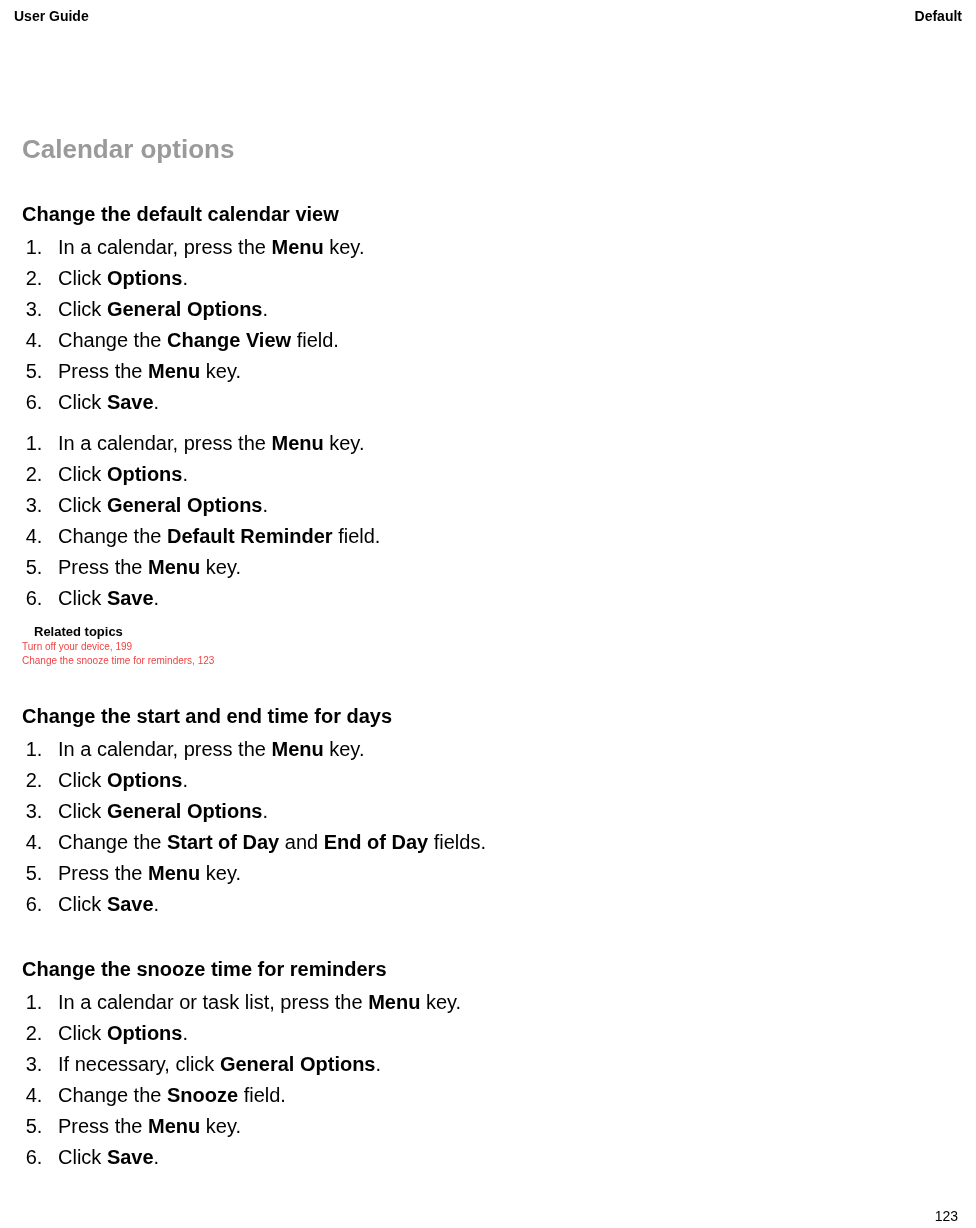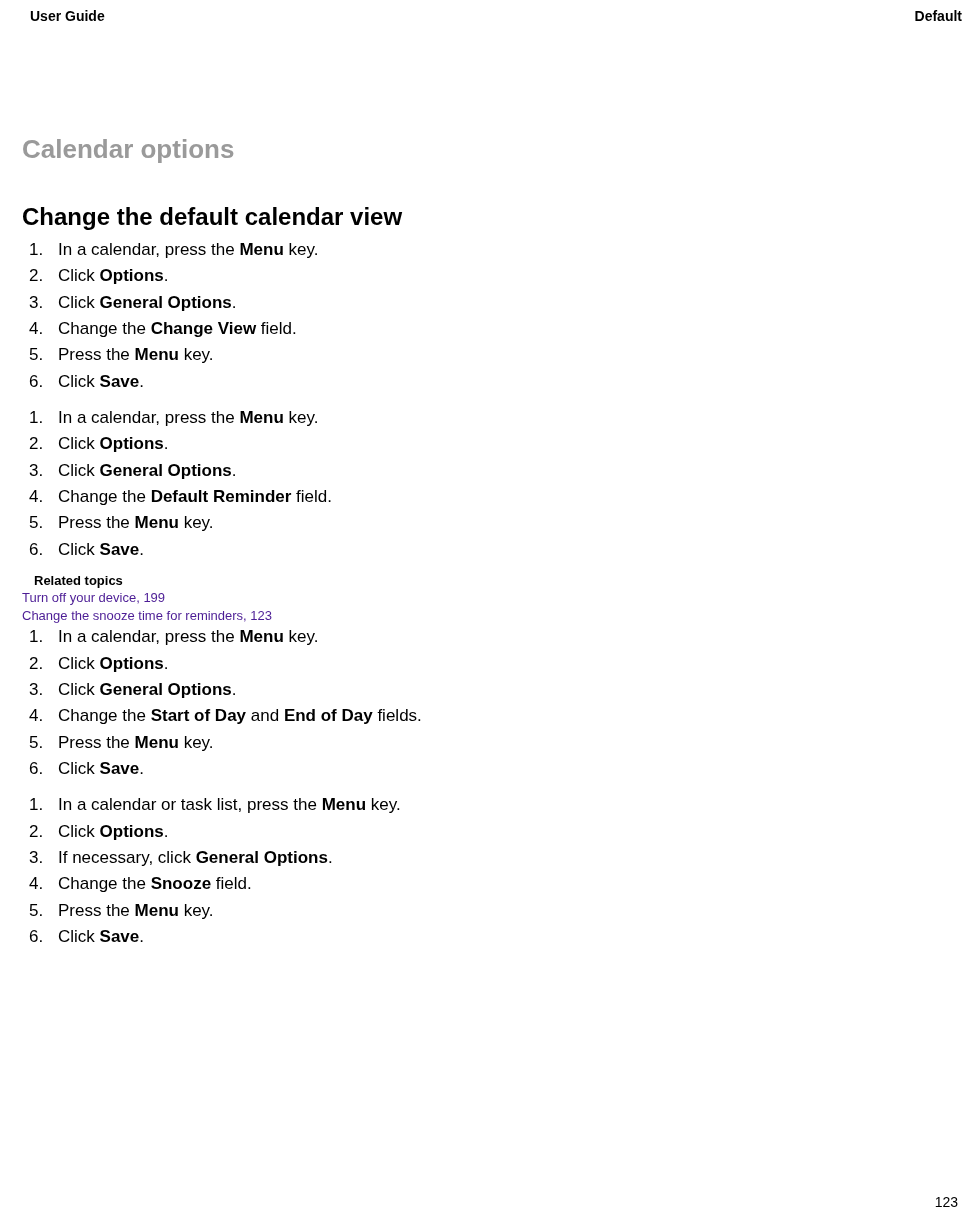--- a/index.html
+++ b/index.html
@@ -8,62 +8,62 @@
     width: 976px;
     height: 1228px;
     background: #ffffff;
     font-family: "Segoe UI", "Helvetica Neue", Arial, sans-serif;
     color: #000;
     position: relative;
   }
   .header {
     display: flex;
     justify-content: space-between;
-    padding: 8px 14px 0 30px;
+    padding: 8px 14px 0 14px;
     font-size: 14px;
     font-weight: 600;
   }
   .content {
     padding: 0 22px;
   }
   h1.page-title {
     font-size: 26px;
     font-weight: 700;
     color: #9a9a9a;
     margin: 110px 0 28px 0;
   }
   h2.section-heading {
-    font-size: 24px;
+    font-size: 20px;
     font-weight: 700;
     margin: 38px 0 6px 0;
   }
   ol.steps {
     margin: 0 0 10px 0;
     padding-left: 26px;
-    font-size: 17px;
+    font-size: 20px;
     line-height: 1.55;
   }
   ol.steps li {
     padding-left: 10px;
   }
   .related-heading {
     font-size: 13px;
     font-weight: 700;
     margin: 10px 0 1px 12px;
   }
   .related-link {
     display: block;
-    font-size: 13px;
-    color: #4c1d95;
+    font-size: 10px;
+    color: #ef4444;
     line-height: 1.35;
     text-decoration: none;
   }
   .page-number {
     position: absolute;
-    bottom: 18px;
+    bottom: 4px;
     right: 18px;
     font-size: 14px;
   }
   b { font-weight: 700; }
 </style>
 </head>
 <body>
 
 <div class="header">
   <span>User Guide</span>
@@ -86,28 +86,30 @@
         <li>In a calendar, press the <b>Menu</b> key.</li>
         <li>Click <b>Options</b>.</li>
         <li>Click <b>General Options</b>.</li>
         <li>Change the <b>Default Reminder</b> field.</li>
         <li>Press the <b>Menu</b> key.</li>
         <li>Click <b>Save</b>.</li>
       </ol>
       <div class="related-heading">Related topics</div>
       <a href="#" class="related-link">Turn off your device, 199</a>
       <a href="#" class="related-link">Change the snooze time for reminders, 123</a>
+      <h2 class="section-heading">Change the start and end time for days</h2>
       <ol class="steps">
         <li>In a calendar, press the <b>Menu</b> key.</li>
         <li>Click <b>Options</b>.</li>
         <li>Click <b>General Options</b>.</li>
         <li>Change the <b>Start of Day</b> and <b>End of Day</b> fields.</li>
         <li>Press the <b>Menu</b> key.</li>
         <li>Click <b>Save</b>.</li>
       </ol>
+      <h2 class="section-heading">Change the snooze time for reminders</h2>
       <ol class="steps">
         <li>In a calendar or task list, press the <b>Menu</b> key.</li>
         <li>Click <b>Options</b>.</li>
         <li>If necessary, click <b>General Options</b>.</li>
         <li>Change the <b>Snooze</b> field.</li>
         <li>Press the <b>Menu</b> key.</li>
         <li>Click <b>Save</b>.</li>
       </ol>
     </div>
 </div>

